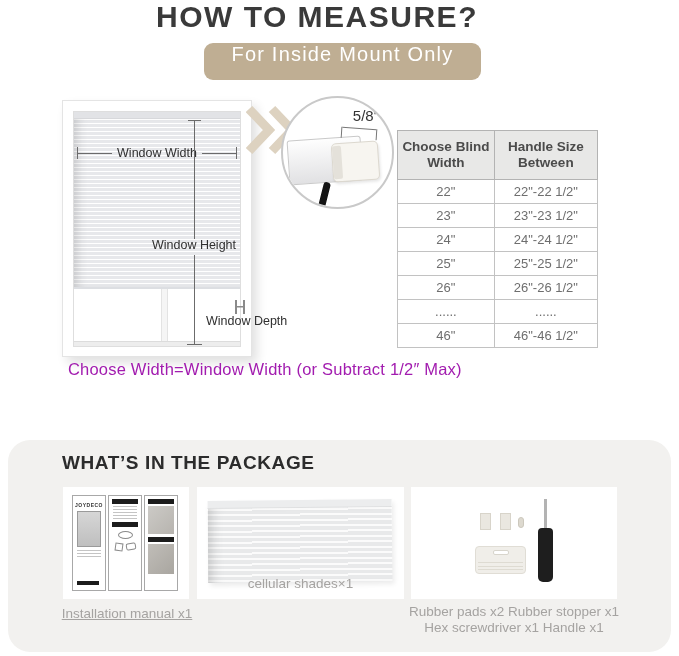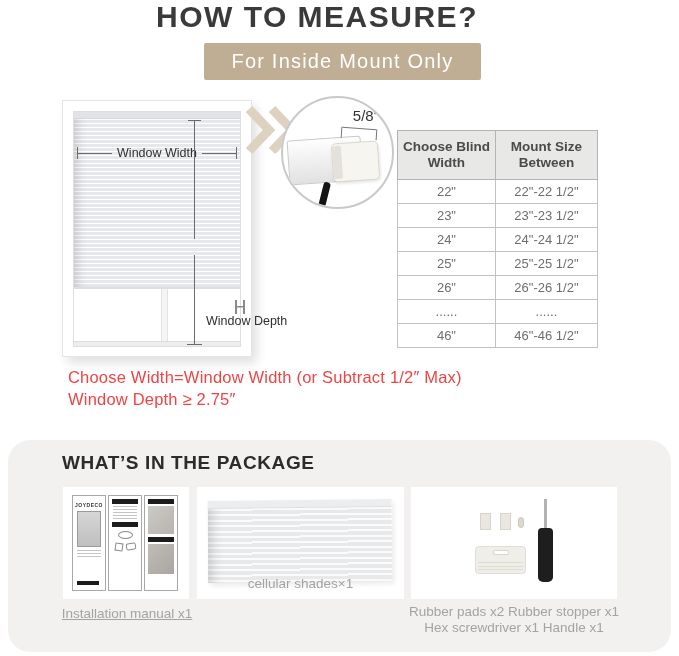--- a/index.html
+++ b/index.html
@@ -14,22 +14,22 @@
   body{
     width:679px;height:656px;position:relative;overflow:hidden;
     font-family:"Liberation Sans","DejaVu Sans",sans-serif;color:#3a3a3a;
   }
   
   .title{
     position:absolute;top:0;left:0;width:634px;text-align:center;
     font-size:30px;font-weight:800;letter-spacing:1.5px;color:var(--title-text,#3a3a3a);
   }
   .banner{
-    position:absolute;left:204px;top:43px;width:277px;height:37px;border-radius:2px;
-    background:var(--accent-tan,#bfae93);display:flex;align-items:center;justify-content:center;
+    position:absolute;left:204px;top:43px;width:277px;height:37px;border-radius:9px;
+    background:var(--accent-tan,#bfae93);display:flex;align-items:flex-start;justify-content:center;
     color:#fff;font-size:20px;font-weight:400;letter-spacing:1.2px;
   }
   
   .win{
     position:absolute;left:62px;top:100px;width:190px;height:257px;background:#fff;
     border:1px solid #e4e4e4;box-shadow:5px 6px 10px rgba(0,0,0,.12);
   }
   .win-opening{position:absolute;left:10px;top:10px;width:168px;height:236px;border:1px solid #dedede;background:#fff;}
   .headrail{position:absolute;left:11px;top:11px;width:166px;height:7px;background:#e2e3e6;border-bottom:1px solid #d7d8db;}
   .shade{
@@ -75,21 +75,21 @@
     font-size:13px;
   }
   .size-table th{
     background:var(--table-header-bg,#e8e8e7);border:1px solid #b3b3b3;
     font-weight:700;color:#4b4b4b;height:42px;line-height:16px;padding:8px 4px;font-size:13.5px;
   }
   .size-table td{
     border:1px solid #c2c2c2;height:24px;text-align:center;color:#6e6e6e;padding:0 2px;
   }
   
-  .instructions{position:absolute;left:68px;top:367px;width:500px;font-size:16.5px;line-height:21.5px;color:#ef4444;letter-spacing:.2px;}
+  .instructions{position:absolute;left:68px;top:359px;width:500px;font-size:16.5px;line-height:21.5px;color:#a21caf;letter-spacing:.2px;}
   
   .panel{position:absolute;left:8px;top:440px;width:663px;height:212px;border-radius:22px;background:var(--panel-gray,#f2f1ef);}
   .pkg-heading{position:absolute;left:62px;top:452px;font-size:19px;font-weight:800;letter-spacing:.6px;color:#2c2c2c;}
   .card{position:absolute;top:487px;height:112px;background:#fff;}
   .card1{left:63px;width:126px;}
   .card2{left:197px;width:207px;}
   .card3{left:411px;width:206px;}
   
   .trifold{position:absolute;left:9px;top:8px;display:flex;gap:2px;}
   .leaf{width:34px;height:96px;border:1px solid #a8a8a8;background:#fff;overflow:hidden;position:relative;}
@@ -151,20 +151,21 @@
   <div class="m-width measure">
     <span class="tick"></span>
     <span class="line"></span>
     <span class="lbl">Window Width</span>
     <span class="line"></span>
     <span class="tick"></span>
   </div>
 
   <div class="m-h-ticktop"></div>
   <div class="m-h-seg1"></div>
+  <div class="m-h-label measure">Window Height</div>
   <div class="m-h-seg2"></div>
   <div class="m-h-tickbot"></div>
 
   <div class="depth-mark"></div>
   <div class="depth-label measure">Window Depth</div>
 </div>
 
 <svg class="chevrons" width="50" height="52" viewBox="0 0 50 52">
   <path d="M3 5 L23 26 L3 47" stroke="#ddd2c0" stroke-width="9" fill="none"></path>
   <path d="M26 5 L46 26 L26 47" stroke="#ddd2c0" stroke-width="9" fill="none"></path>
@@ -176,21 +177,21 @@
   <div class="mag-bracket-side"></div>
   <div class="mag-cord"></div>
   <div class="mag-measure"></div>
   <div class="mag-label">5/8"</div>
 </div>
 
 <table class="size-table">
   <thead>
     <tr>
       <th>Choose Blind Width</th>
-      <th>Mount Size Between</th>
+      <th>Handle Size Between</th>
     </tr>
   </thead>
   <tbody>
     <tr>
         <td>22"</td>
         <td>22"-22 1/2"</td>
       </tr>
     <tr>
         <td>23"</td>
         <td>23"-23 1/2"</td>
@@ -213,21 +214,20 @@
       </tr>
     <tr>
         <td>46"</td>
         <td>46"-46 1/2"</td>
       </tr>
   </tbody>
 </table>
 
 <div class="instructions">
   <div>Choose Width=Window Width (or Subtract 1/2″ Max)</div>
-  <div>Window Depth ≥ 2.75″</div>
 </div>
 
 <div class="panel"></div>
 <div class="pkg-heading">WHAT’S IN THE PACKAGE</div>
 
 <div class="card card1">
   <div class="trifold">
     <div class="leaf">
       <div class="brand">JOYDECO</div>
       <div class="leaf-pic"></div>

